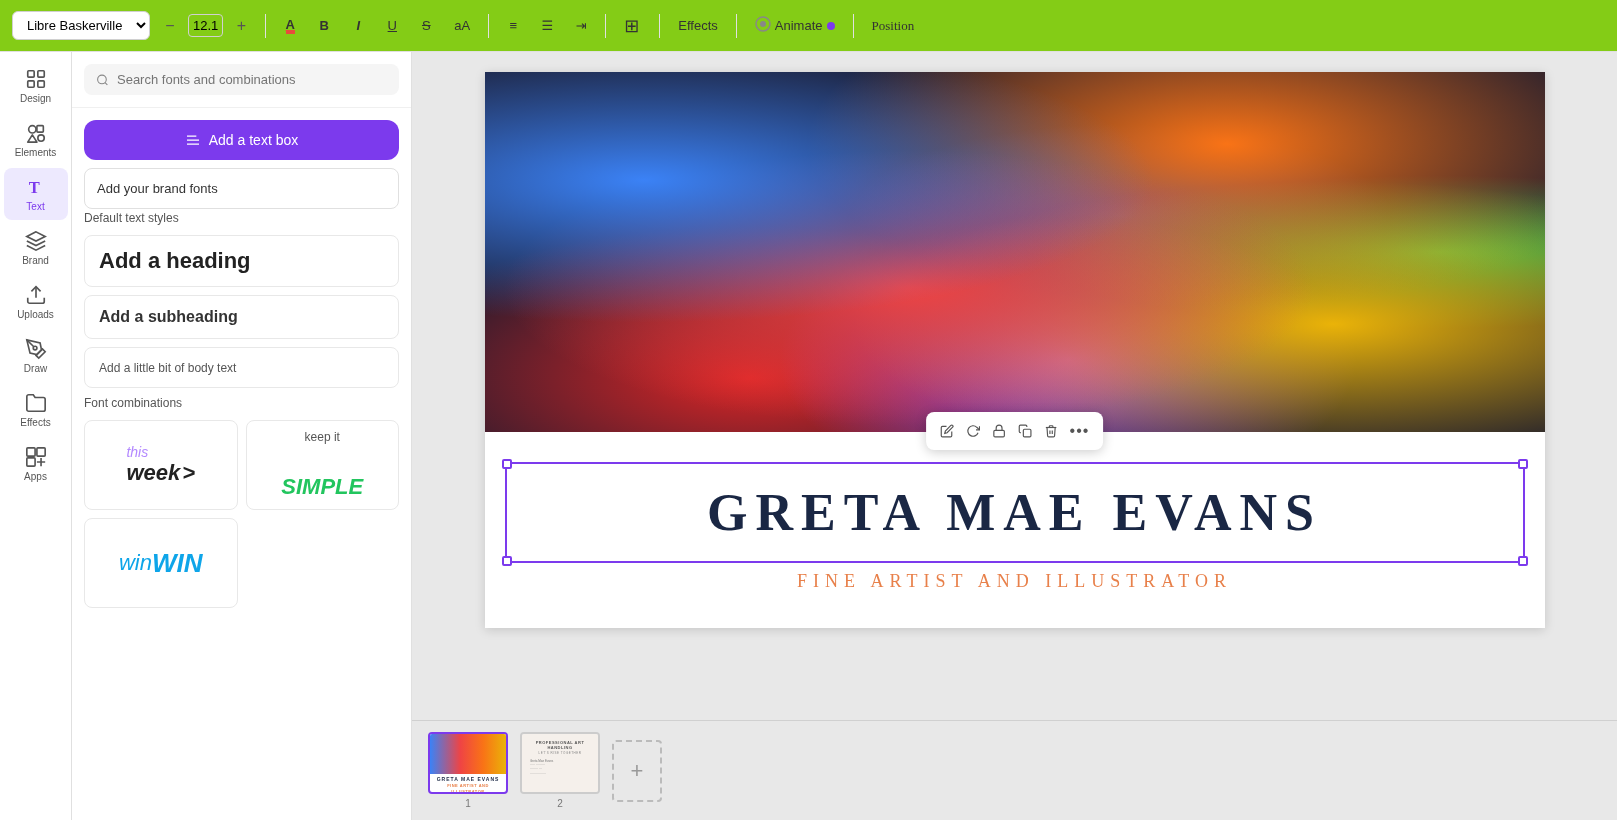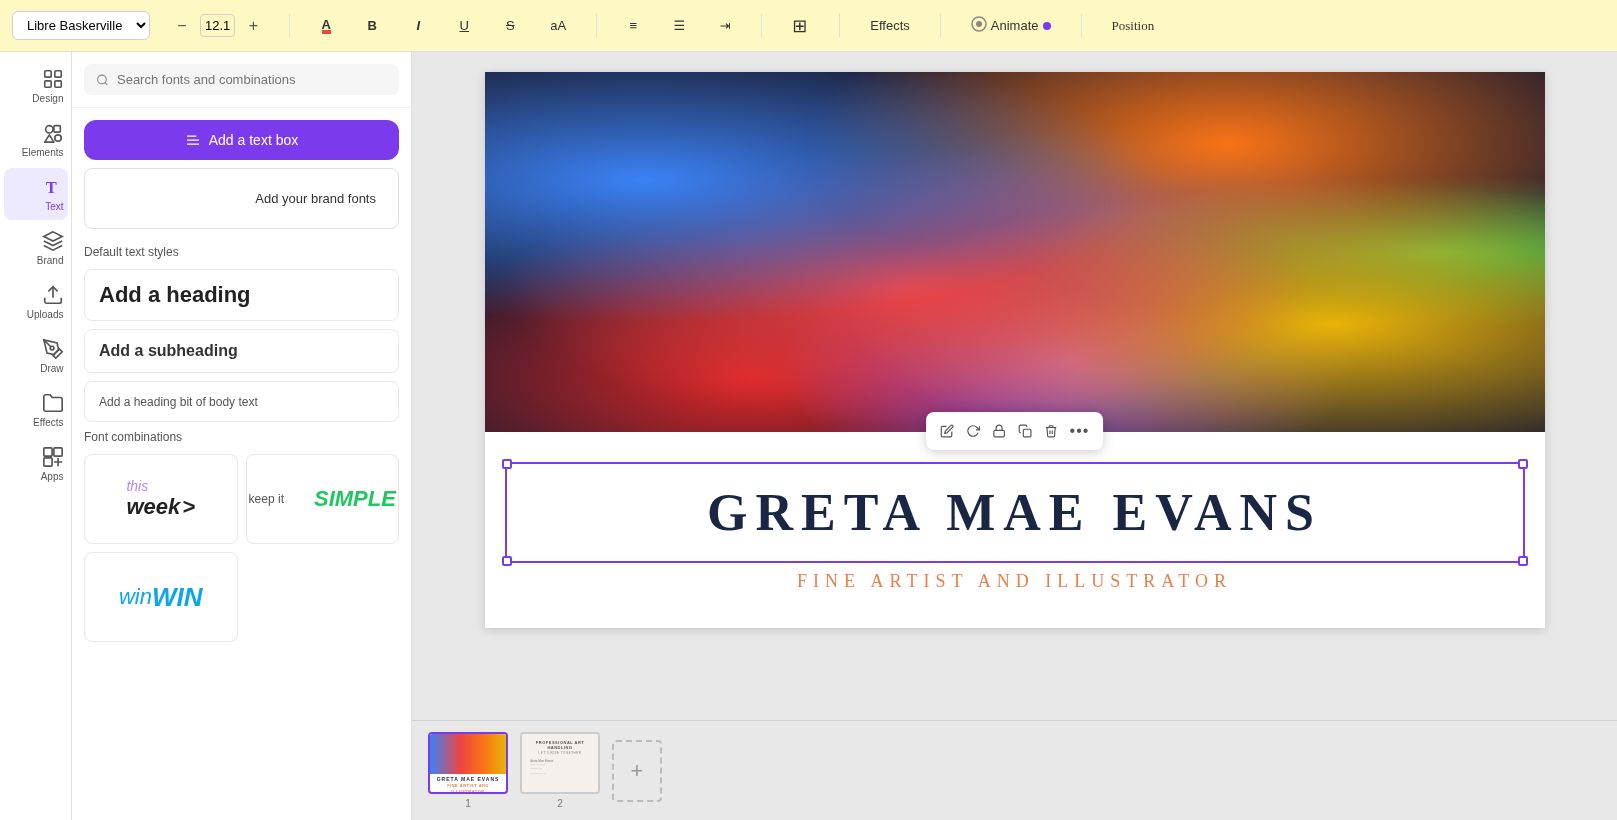--- a/index.html
+++ b/index.html
@@ -1,26 +1,26 @@
 <!DOCTYPE html>
 <html><head>
   <meta charset="utf-8">
   <style>
     * { box-sizing: border-box; margin: 0; padding: 0; }
     body { font-family: -apple-system, BlinkMacSystemFont, 'Segoe UI', sans-serif; background: #f0f0f0; display: flex; flex-direction: column; height: 820px; overflow: hidden; }
 
     
     .toolbar {
       height: 52px;
-      background: #fef9c3;
+      background: #84cc16;
       border-bottom: 1px solid #e0e0e0;
       display: flex;
       align-items: center;
       padding: 12px 12px;
-      gap: 18px;
+      gap: 6px;
       flex-shrink: 0;
       z-index: 10;
     }
     .toolbar-font-select {
       background: #fff;
       border: 1px solid #d0d0d0;
       border-radius: 6px;
       padding: 5px 10px;
       font-size: 13px;
       cursor: pointer;
@@ -68,21 +68,21 @@
       display: flex;
       flex-direction: column;
       align-items: center;
       padding-top: 8px;
       gap: 2px;
       flex-shrink: 0;
     }
     .icon-sidebar-item {
       display: flex;
       flex-direction: column;
-      align-items: flex-end;
+      align-items: center;
       justify-content: center;
       width: 64px;
       padding: 8px 4px;
       border-radius: 8px;
       cursor: pointer;
       font-size: 10px;
       color: #555;
       gap: 3px;
     }
     .icon-sidebar-item.active { background: #ede9fe; color: #7c3aed; }
@@ -152,27 +152,27 @@
       justify-content: center;
       gap: 8px;
       margin-bottom: 12px;
     }
     .brand-fonts-btn {
       width: 100%;
       background: #fff;
       color: #333;
       border: 1px solid #e0e0e0;
       border-radius: 8px;
-      padding: 22px;
+      padding: 12px;
       font-size: 13px;
       cursor: pointer;
       display: flex;
       align-items: center;
-      justify-content: flex-end;
-      margin-bottom: 16px;
+      justify-content: flex-start;
+      margin-bottom: 2px;
     }
     .section-label {
       font-size: 12px;
       color: #555;
       margin-bottom: 10px;
       font-weight: 500;
     }
     .text-style-item {
       width: 100%;
       background: #fff;
@@ -202,21 +202,21 @@
       align-items: center;
       justify-content: center;
       cursor: pointer;
       overflow: hidden;
       background: #fff;
     }
     .combo-this-week { display: flex; flex-direction: column; align-items: flex-start; padding: 10px; font-style: italic; }
     .combo-this { font-size: 14px; color: #b388ff; font-weight: 400; }
     .combo-week { font-size: 22px; font-weight: 800; color: #222; }
     .combo-arrow { font-size: 22px; font-weight: 800; color: #222; }
-    .combo-keep { display: flex; flex-direction: row; align-items: center; gap: 30px; }
+    .combo-keep { display: flex; flex-direction: column; align-items: center; gap: 30px; }
     .combo-keep-it { font-size: 12px; color: #555; }
     .combo-simple { font-size: 22px; color: #22c55e; font-weight: 700; font-style: italic; }
     .combo-free { display: flex; flex-direction: column; align-items: center; }
     .combo-free-text { font-size: 26px; font-weight: 900; color: #1e3a8a; letter-spacing: -1px; }
     .combo-shipping { font-size: 9px; color: #1e3a8a; letter-spacing: 2px; font-weight: 600; }
     .combo-win { display: flex; flex-direction: row; align-items: center; }
     .combo-win-text { font-size: 22px; font-weight: 400; color: #0ea5e9; font-style: italic; }
     .combo-win-bold { font-size: 26px; font-weight: 900; color: #0ea5e9; font-style: italic; }
 
     
@@ -536,21 +536,21 @@
         <span>Add your brand fonts</span>
       </button>
       <div class="section-label">Default text styles</div>
       <button class="text-style-item">
         <span class="text-heading">Add a heading</span>
       </button>
       <button class="text-style-item">
         <span class="text-subheading">Add a subheading</span>
       </button>
       <button class="text-style-item">
-        <span class="text-body">Add a heading bit of body text</span>
+        <span class="text-body">Add a little bit of body text</span>
       </button>
       <div class="font-combinations-label">Font combinations</div>
       <div class="combos-grid">
 
         <div class="combo-card">
           <div class="combo-this-week">
             <span class="combo-this">this</span>
             <div style="display:flex; align-items:center; gap:2px;">
               <span class="combo-week">week</span>
               <span class="combo-arrow">&gt;</span>

